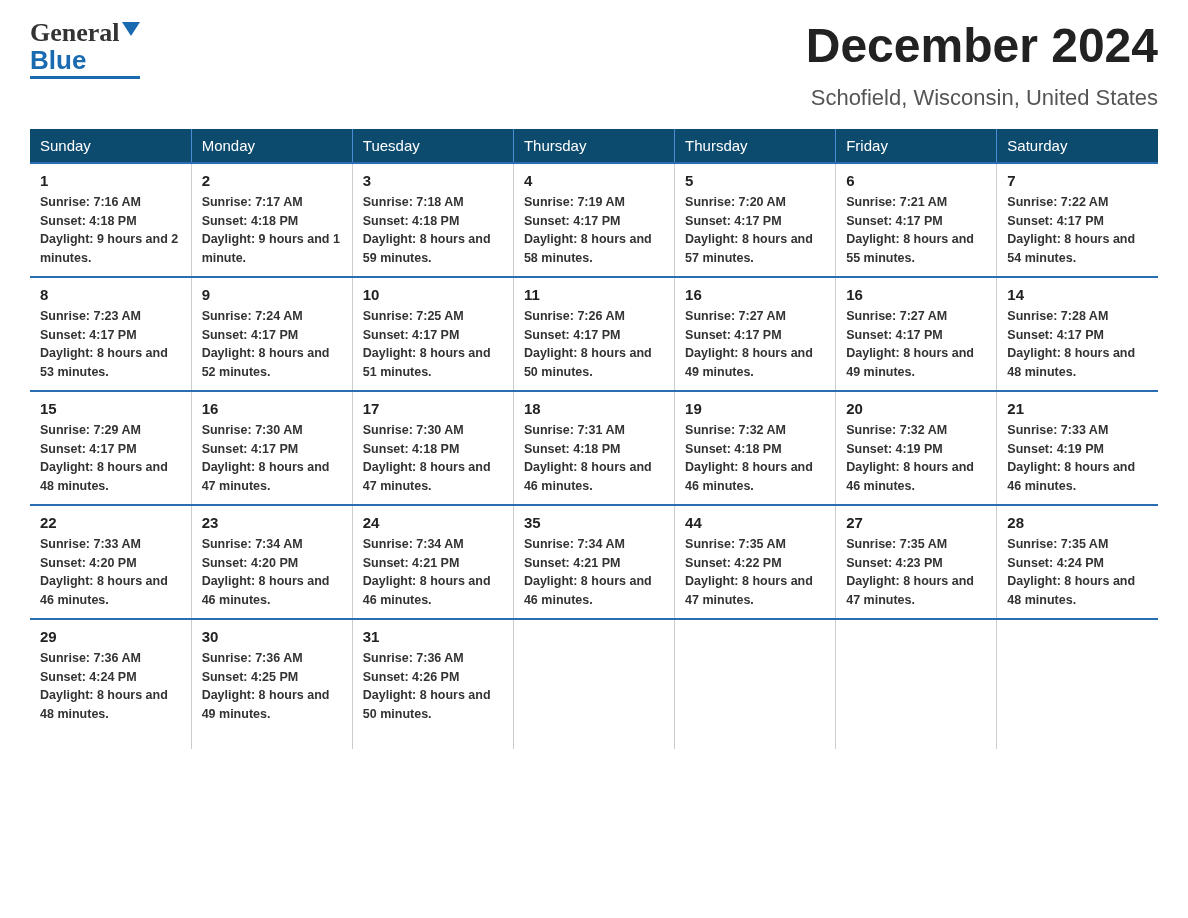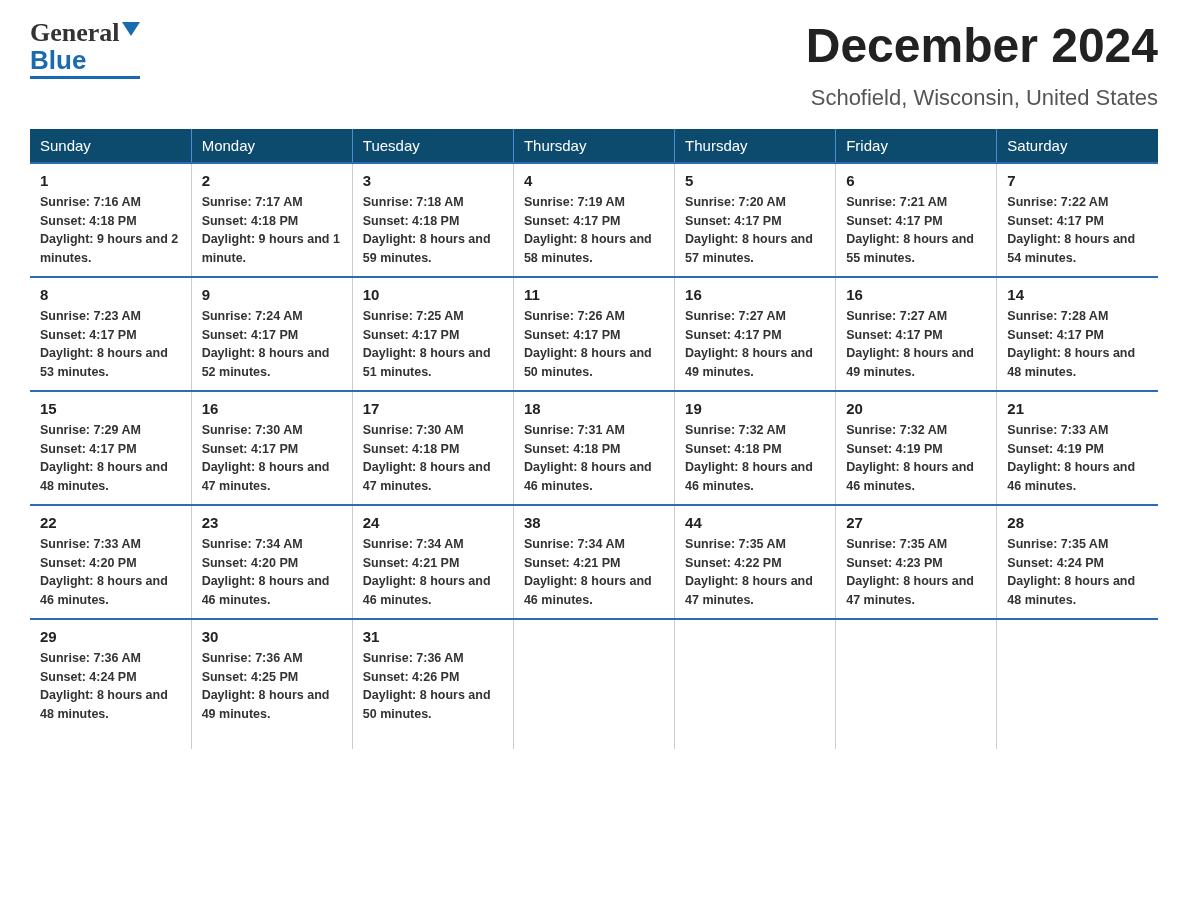--- a/index.html
+++ b/index.html
@@ -244,21 +244,21 @@
         </td>
         <td>
           <div class="day-number">23</div>
         <div class="day-info">Sunrise: 7:34 AM<br>Sunset: 4:20 PM<br>Daylight: 8 hours and 46 minutes.</div>
         </td>
         <td>
           <div class="day-number">24</div>
         <div class="day-info">Sunrise: 7:34 AM<br>Sunset: 4:21 PM<br>Daylight: 8 hours and 46 minutes.</div>
         </td>
         <td>
-          <div class="day-number">38</div>
+          <div class="day-number">35</div>
         <div class="day-info">Sunrise: 7:34 AM<br>Sunset: 4:21 PM<br>Daylight: 8 hours and 46 minutes.</div>
         </td>
         <td>
           <div class="day-number">44</div>
         <div class="day-info">Sunrise: 7:35 AM<br>Sunset: 4:22 PM<br>Daylight: 8 hours and 47 minutes.</div>
         </td>
         <td>
           <div class="day-number">27</div>
         <div class="day-info">Sunrise: 7:35 AM<br>Sunset: 4:23 PM<br>Daylight: 8 hours and 47 minutes.</div>
         </td>

